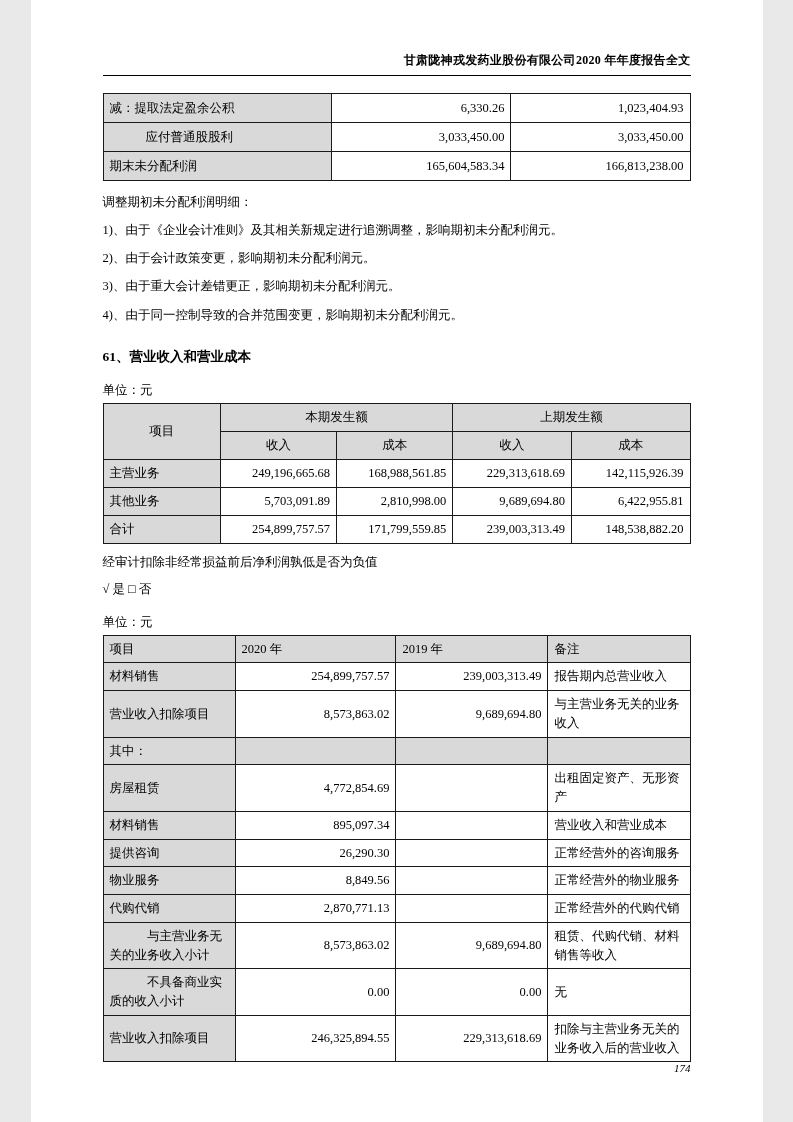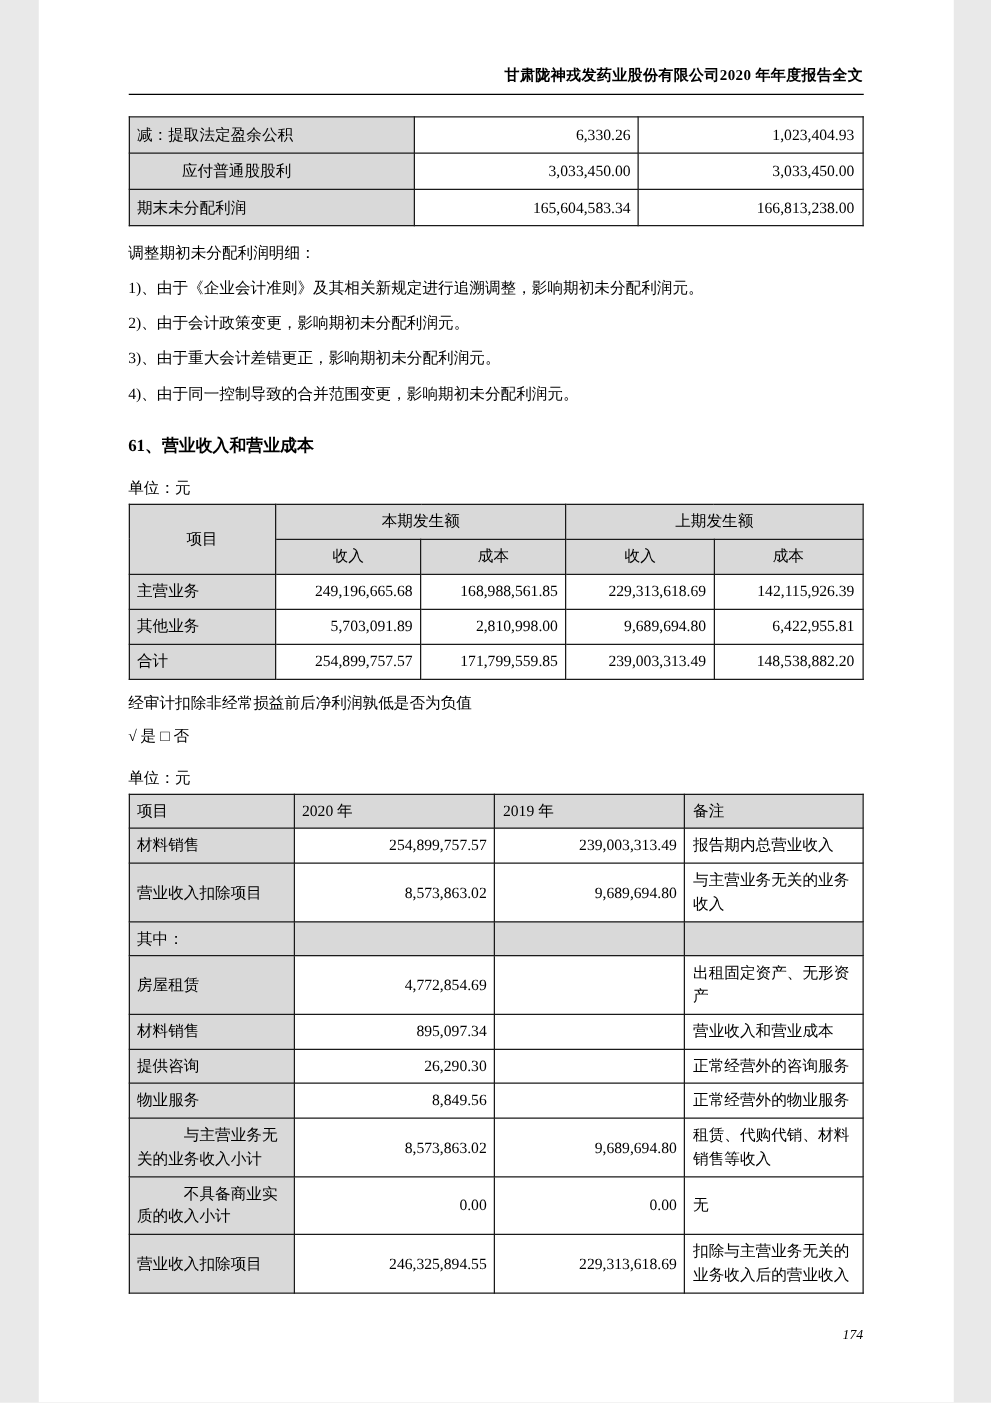--- a/index.html
+++ b/index.html
@@ -178,20 +178,26 @@
       <td class="num"></td>
       <td>正常经营外的咨询服务</td>
     </tr>
     <tr>
       <td class="gray">物业服务</td>
       <td class="num">8,849.56</td>
       <td class="num"></td>
       <td>正常经营外的物业服务</td>
     </tr>
     <tr>
+      <td class="gray">代购代销</td>
+      <td class="num">2,870,771.13</td>
+      <td class="num"></td>
+      <td>正常经营外的代购代销</td>
+    </tr>
+    <tr>
       <td class="gray sub-label">与主营业务无关的业务收入小计</td>
       <td class="num">8,573,863.02</td>
       <td class="num">9,689,694.80</td>
       <td>租赁、代购代销、材料销售等收入</td>
     </tr>
     <tr>
       <td class="gray sub-label">不具备商业实质的收入小计</td>
       <td class="num">0.00</td>
       <td class="num">0.00</td>
       <td>无</td>

